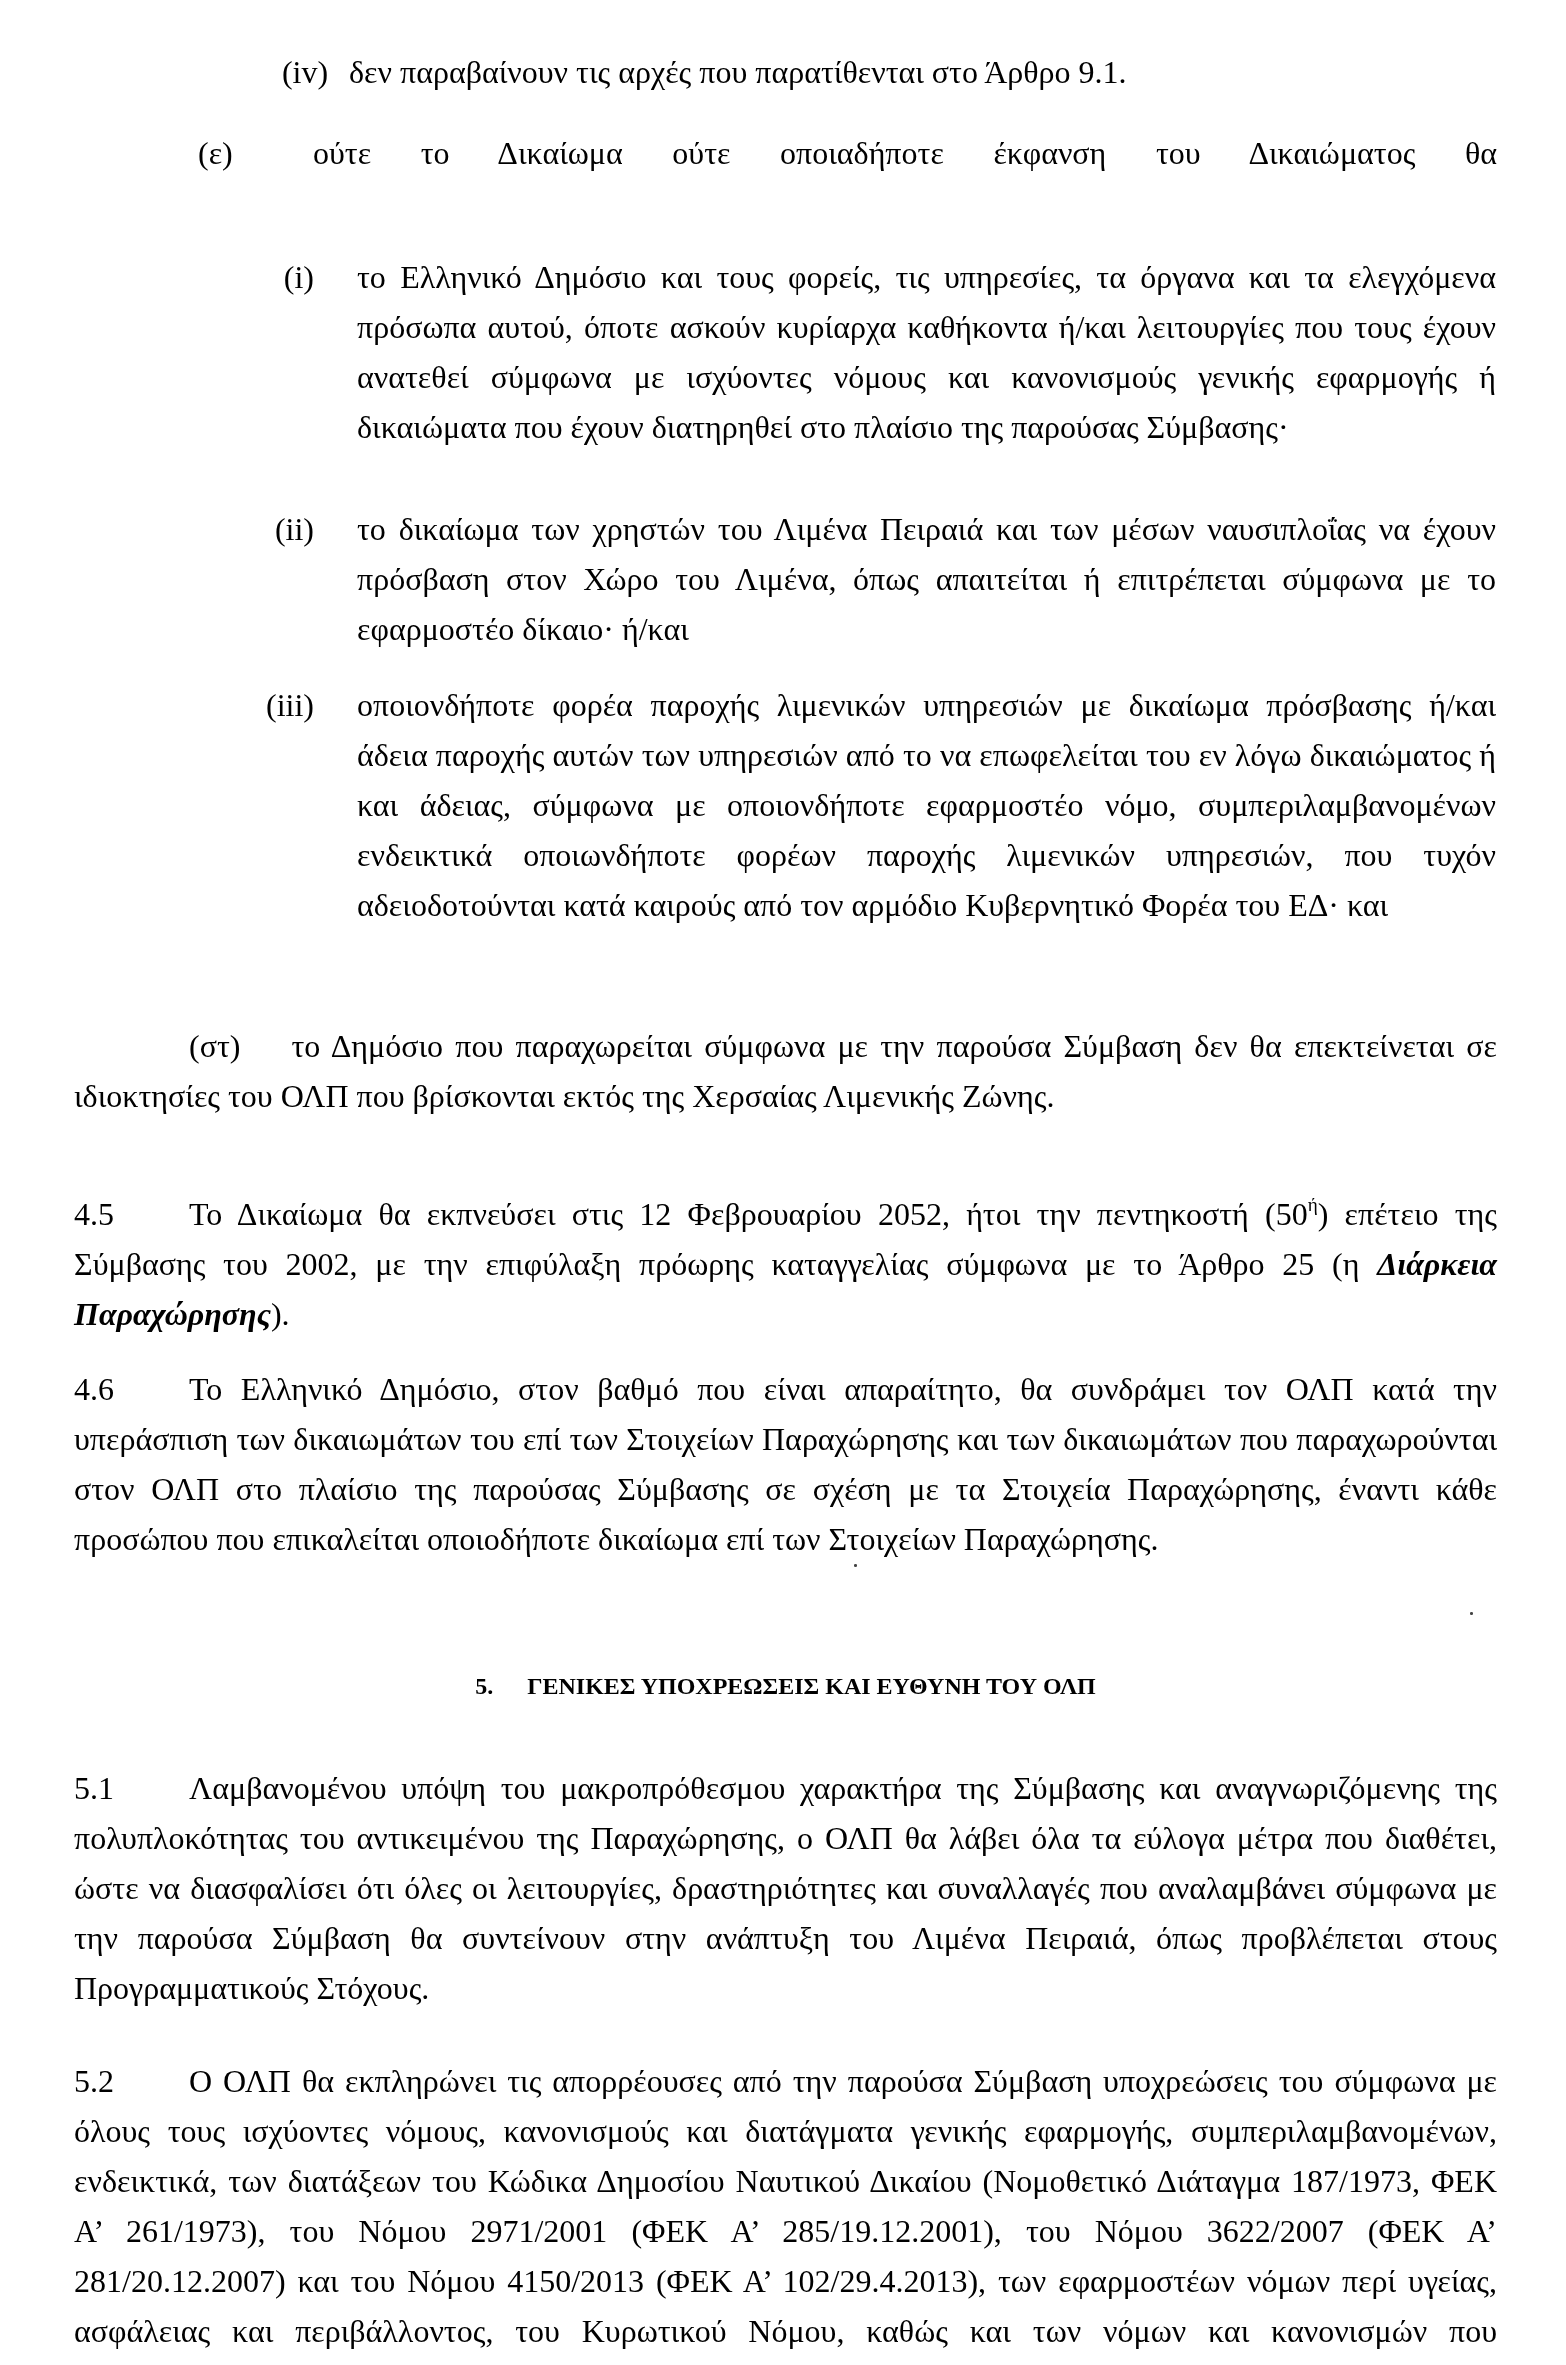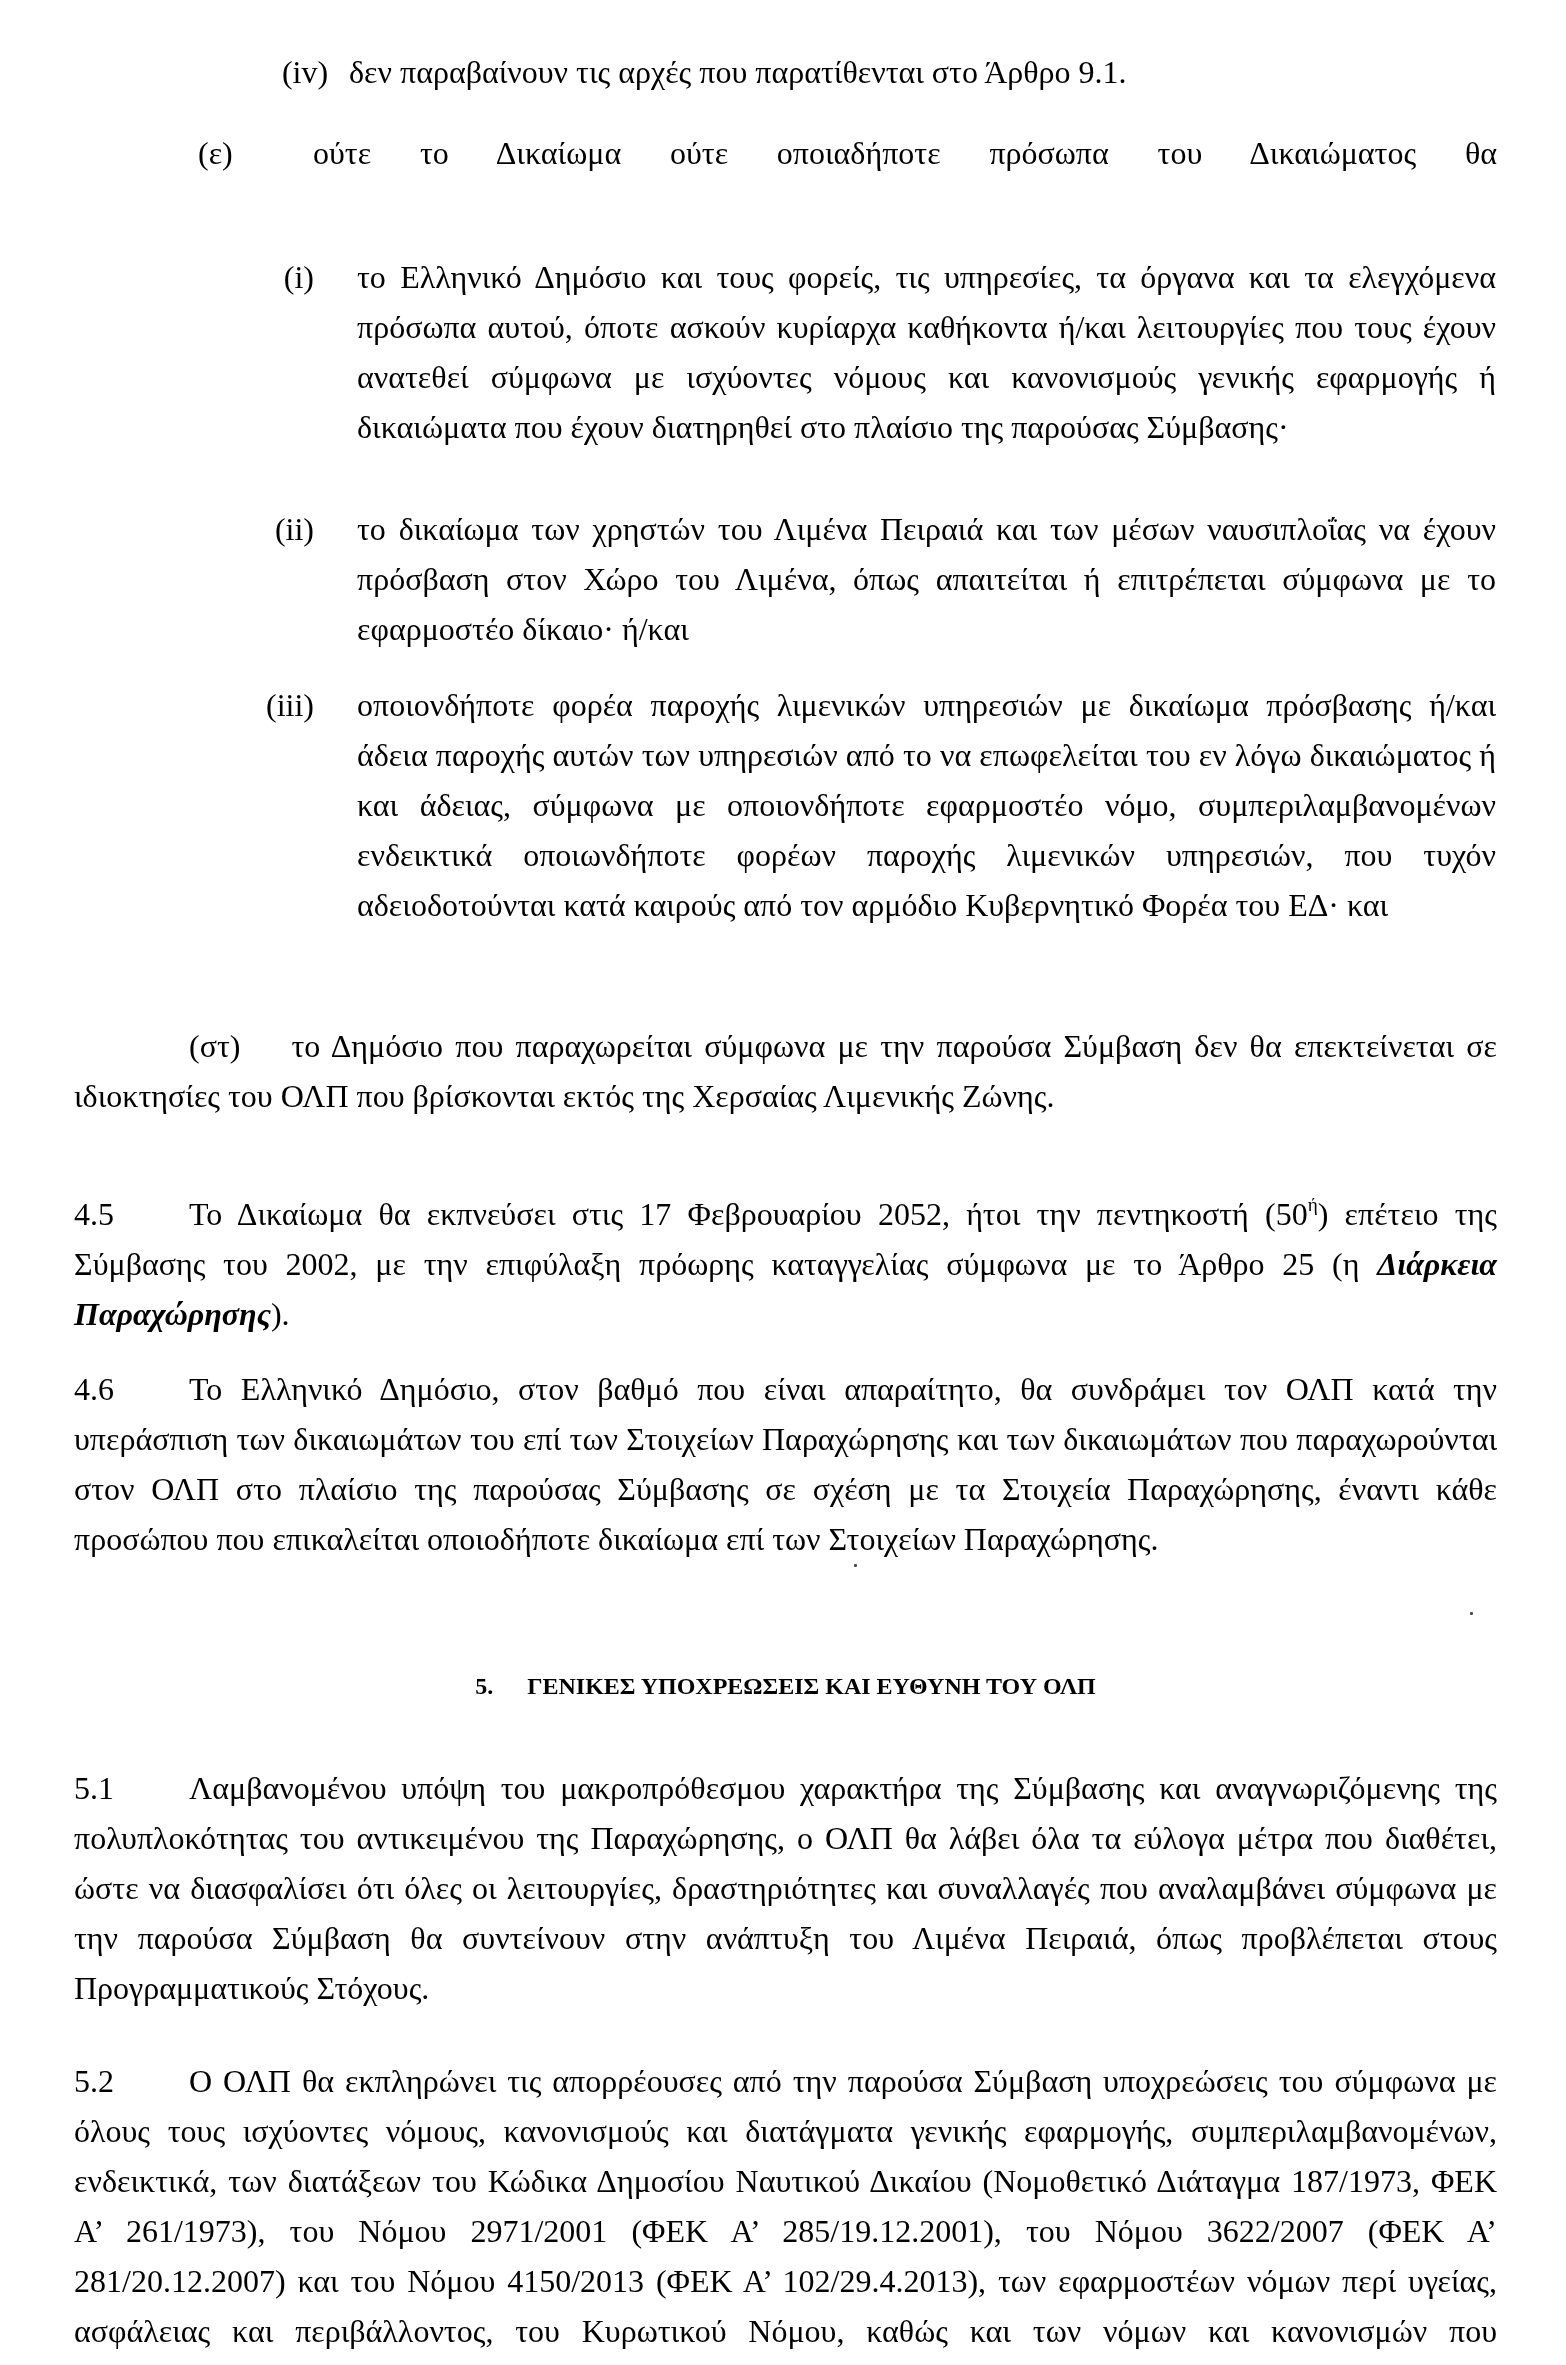--- a/index.html
+++ b/index.html
@@ -30,21 +30,21 @@
 
 <div class="page">
 
   <div class="iv-line" style="top:47px;">
     <span class="lbl">(iv)</span><span>δεν παραβαίνουν τις αρχές που παρατίθενται στο Άρθρο 9.1.</span>
   </div>
 
   <div class="block" style="top:128px;">
     <div style="position:relative; height:50px;">
       <span style="position:absolute; left:124px;">(ε)</span>
-      <div class="just" style="position:absolute; left:239px; width:1184px; text-align-last: justify;">ούτε το Δικαίωμα ούτε οποιαδήποτε πρόσωπα του Δικαιώματος θα</div>
+      <div class="just" style="position:absolute; left:239px; width:1184px; text-align-last: justify;">ούτε το Δικαίωμα ούτε οποιαδήποτε έκφανση του Δικαιώματος θα</div>
     </div>
   </div>
 
   <div class="sub" style="top:252px;">
     <span class="lbl">(i)</span>
     <div class="txt">το Ελληνικό Δημόσιο και τους φορείς, τις υπηρεσίες, τα όργανα και τα ελεγχόμενα πρόσωπα αυτού, όποτε ασκούν κυρίαρχα καθήκοντα ή/και λειτουργίες που τους έχουν ανατεθεί σύμφωνα με ισχύοντες νόμους και κανονισμούς γενικής εφαρμογής ή δικαιώματα που έχουν διατηρηθεί στο πλαίσιο της παρούσας Σύμβασης·</div>
   </div>
 
   <div class="sub" style="top:504px;">
     <span class="lbl">(ii)</span>
@@ -54,21 +54,21 @@
   <div class="sub" style="top:680px;">
     <span class="lbl">(iii)</span>
     <div class="txt">οποιονδήποτε φορέα παροχής λιμενικών υπηρεσιών με δικαίωμα πρόσβασης ή/και άδεια παροχής αυτών των υπηρεσιών από το να επωφελείται του εν λόγω δικαιώματος ή και άδειας, σύμφωνα με οποιονδήποτε εφαρμοστέο νόμο, συμπεριλαμβανομένων ενδεικτικά οποιωνδήποτε φορέων παροχής λιμενικών υπηρεσιών, που τυχόν αδειοδοτούνται κατά καιρούς από τον αρμόδιο Κυβερνητικό Φορέα του ΕΔ· και</div>
   </div>
 
   <div class="block just" style="top:1021px; text-indent:115px;">
     <span>(στ)</span><span style="display:inline-block; width:51px;"></span><span>το Δημόσιο που παραχωρείται σύμφωνα με την παρούσα Σύμβαση δεν θα επεκτείνεται σε ιδιοκτησίες του ΟΛΠ που βρίσκονται εκτός της Χερσαίας Λιμενικής Ζώνης.</span>
   </div>
 
   <div class="block just para" style="top:1153px;">
-    <span class="num">4.5</span><span>Το Δικαίωμα θα εκπνεύσει στις 17 Φεβρουαρίου 2052, ήτοι την πεντηκοστή (50</span><sup>ή</sup><span>) επέτειο της Σύμβασης του 2002, με την επιφύλαξη πρόωρης καταγγελίας σύμφωνα με το Άρθρο 25 (η </span><span class="bi">Διάρκεια Παραχώρησης</span><span>).</span>
+    <span class="num">4.5</span><span>Το Δικαίωμα θα εκπνεύσει στις 12 Φεβρουαρίου 2052, ήτοι την πεντηκοστή (50</span><sup>ή</sup><span>) επέτειο της Σύμβασης του 2002, με την επιφύλαξη πρόωρης καταγγελίας σύμφωνα με το Άρθρο 25 (η </span><span class="bi">Διάρκεια Παραχώρησης</span><span>).</span>
   </div>
 
   <div class="block just para" style="top:1328px;">
     <span class="num">4.6</span><span>Το Ελληνικό Δημόσιο, στον βαθμό που είναι απαραίτητο, θα συνδράμει τον ΟΛΠ κατά την υπεράσπιση των δικαιωμάτων του επί των Στοιχείων Παραχώρησης και των δικαιωμάτων που παραχωρούνται στον ΟΛΠ στο πλαίσιο της παρούσας Σύμβασης σε σχέση με τα Στοιχεία Παραχώρησης, έναντι κάθε προσώπου που επικαλείται οποιοδήποτε δικαίωμα επί των Στοιχείων Παραχώρησης.</span>
   </div>
 
   <span class="speck" style="left:780px; top:1564px;"></span>
   <span class="speck" style="left:1396px; top:1612px;"></span>
 
   <div class="heading" style="top:1661px;">

